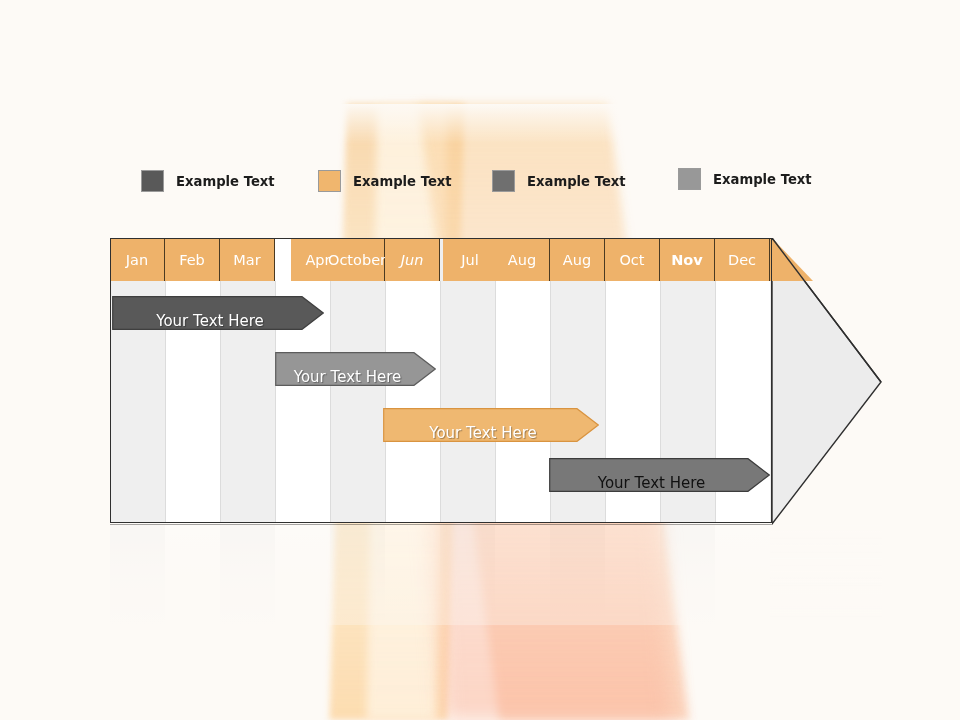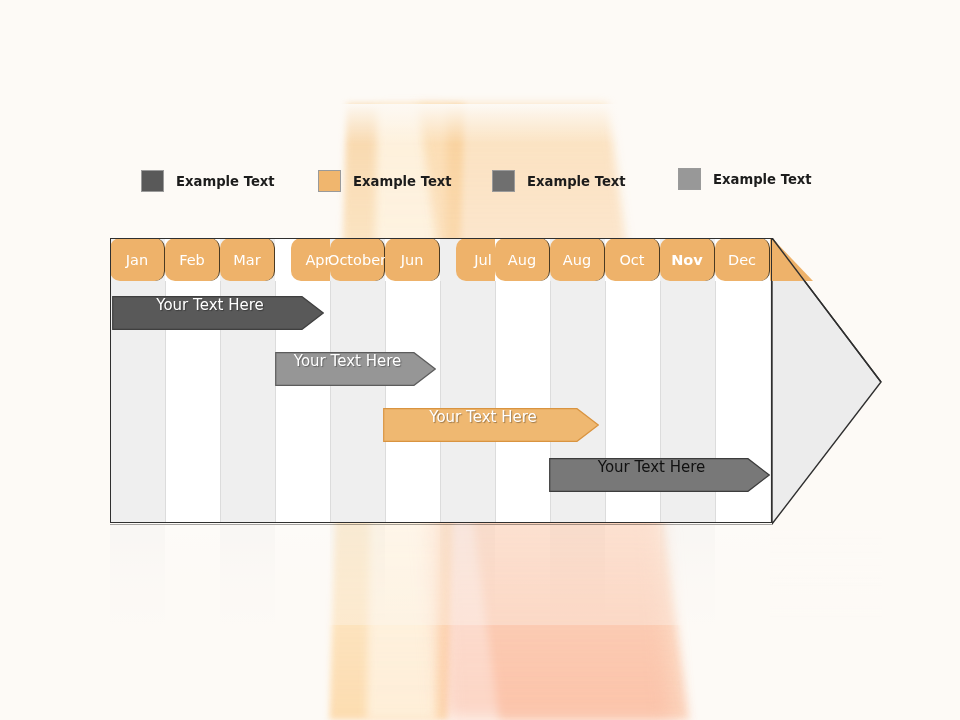--- a/index.html
+++ b/index.html
@@ -185,42 +185,41 @@
     top: 0;
     height: 43px;
     background: #eeb26a;
     box-sizing: border-box;
     display: flex;
     align-items: center;
     justify-content: center;
     color: #ffffff;
     font-size: 14.5px;
     border-right: 1.3px solid #4a3a22;
-    border-radius: 10px;
   }
   .month-cell:first-child { border-left: 0; }
 
   
   .arrow-head {
     position: absolute;
     left: 772px;
     top: 238px;
     width: 110px;
     height: 285px;
     z-index: 4;
   }
   .arrow-head svg { display: block; }
 
   
   .bar {
     position: absolute;
     height: 34px;
     z-index: 5;
     display: flex;
-    align-items: flex-start;
+    align-items: flex-end;
   }
   .bar svg {
     position: absolute;
     left: 0; top: 0;
   }
   .bar-label {
     position: relative;
     z-index: 2;
     width: 100%;
     text-align: center;
@@ -329,24 +328,24 @@
       <div class="col-sep" style="left: 110px;"></div>
       <div class="month-cell" style="left: 110px; width: 55px;">Mar</div>
       <div class="col even" style="left: 165px; width: 55px;"></div>
       <div class="col-sep" style="left: 165px;"></div>
       <div class="month-cell" style="left: 181px; width: 55px;">Apr</div>
       <div class="col odd" style="left: 220px; width: 55px;"></div>
       <div class="col-sep" style="left: 220px;"></div>
       <div class="month-cell" style="left: 220px; width: 55px;">October</div>
       <div class="col even" style="left: 275px; width: 55px;"></div>
       <div class="col-sep" style="left: 275px;"></div>
-      <div class="month-cell" style="left: 275px; width: 55px;">Jun</div>
+      <div class="month-cell" style="left: 275px; width: 55px; font-style: italic;">Jun</div>
       <div class="col odd" style="left: 330px; width: 55px;"></div>
       <div class="col-sep" style="left: 330px;"></div>
-      <div class="month-cell" style="left: 346px; width: 55px;">Jul</div>
+      <div class="month-cell" style="left: 333px; width: 55px;">Jul</div>
       <div class="col even" style="left: 385px; width: 55px;"></div>
       <div class="col-sep" style="left: 385px;"></div>
       <div class="month-cell" style="left: 385px; width: 55px;">Aug</div>
       <div class="col odd" style="left: 440px; width: 55px;"></div>
       <div class="col-sep" style="left: 440px;"></div>
       <div class="month-cell" style="left: 440px; width: 55px;">Aug</div>
       <div class="col even" style="left: 495px; width: 55px;"></div>
       <div class="col-sep" style="left: 495px;"></div>
       <div class="month-cell" style="left: 495px; width: 55px;">Oct</div>
       <div class="col odd" style="left: 550px; width: 55px;"></div>

